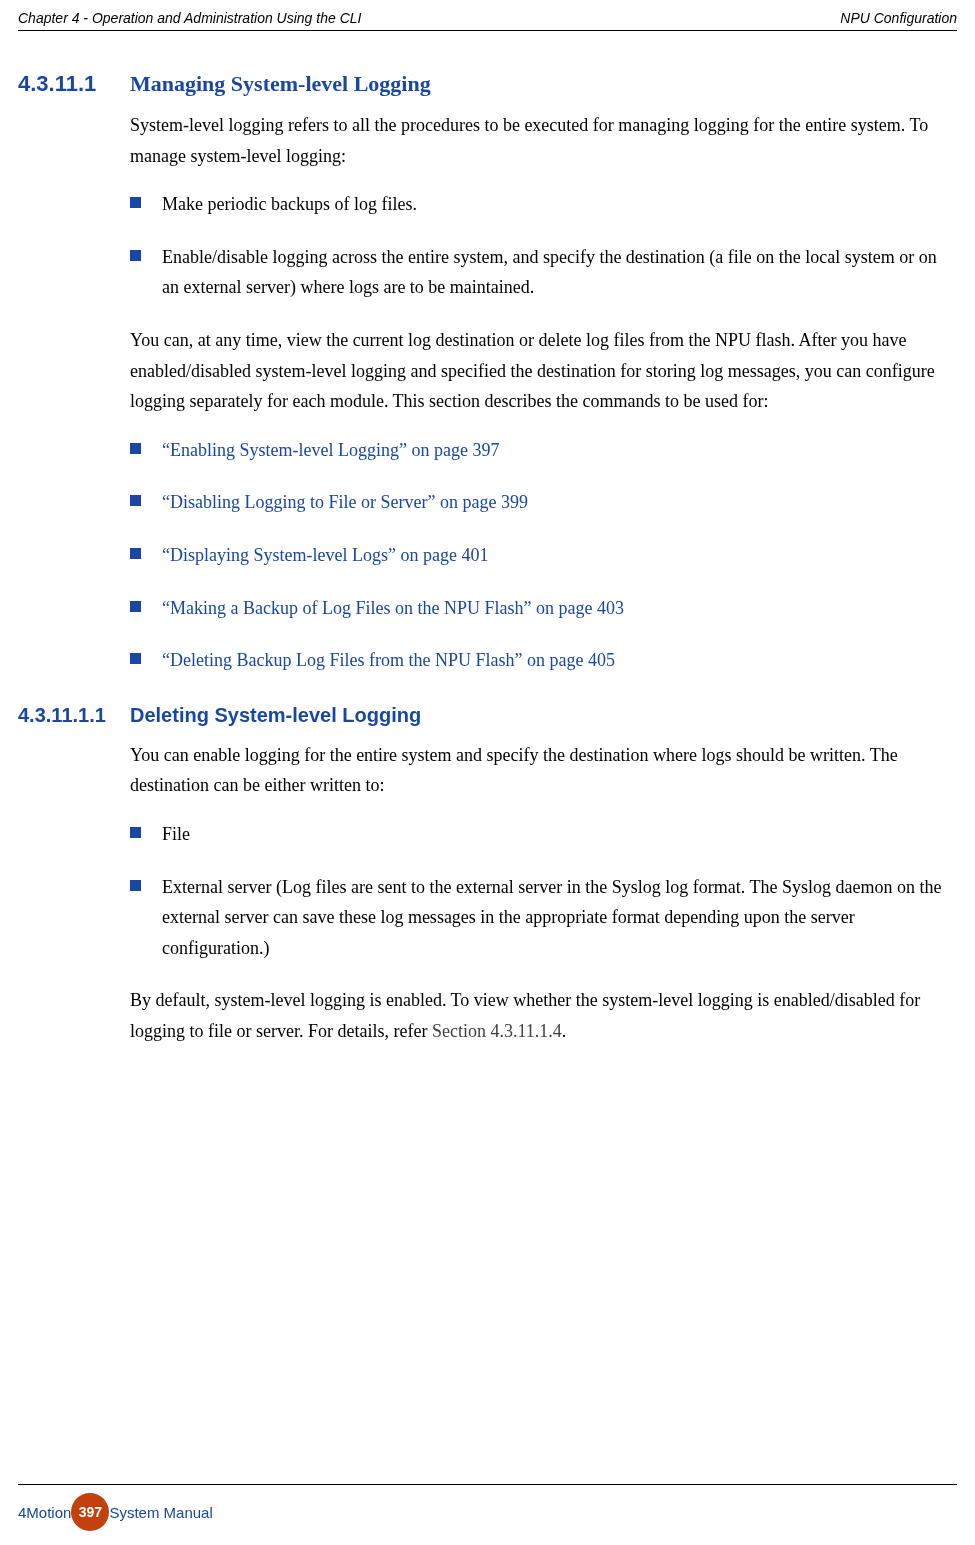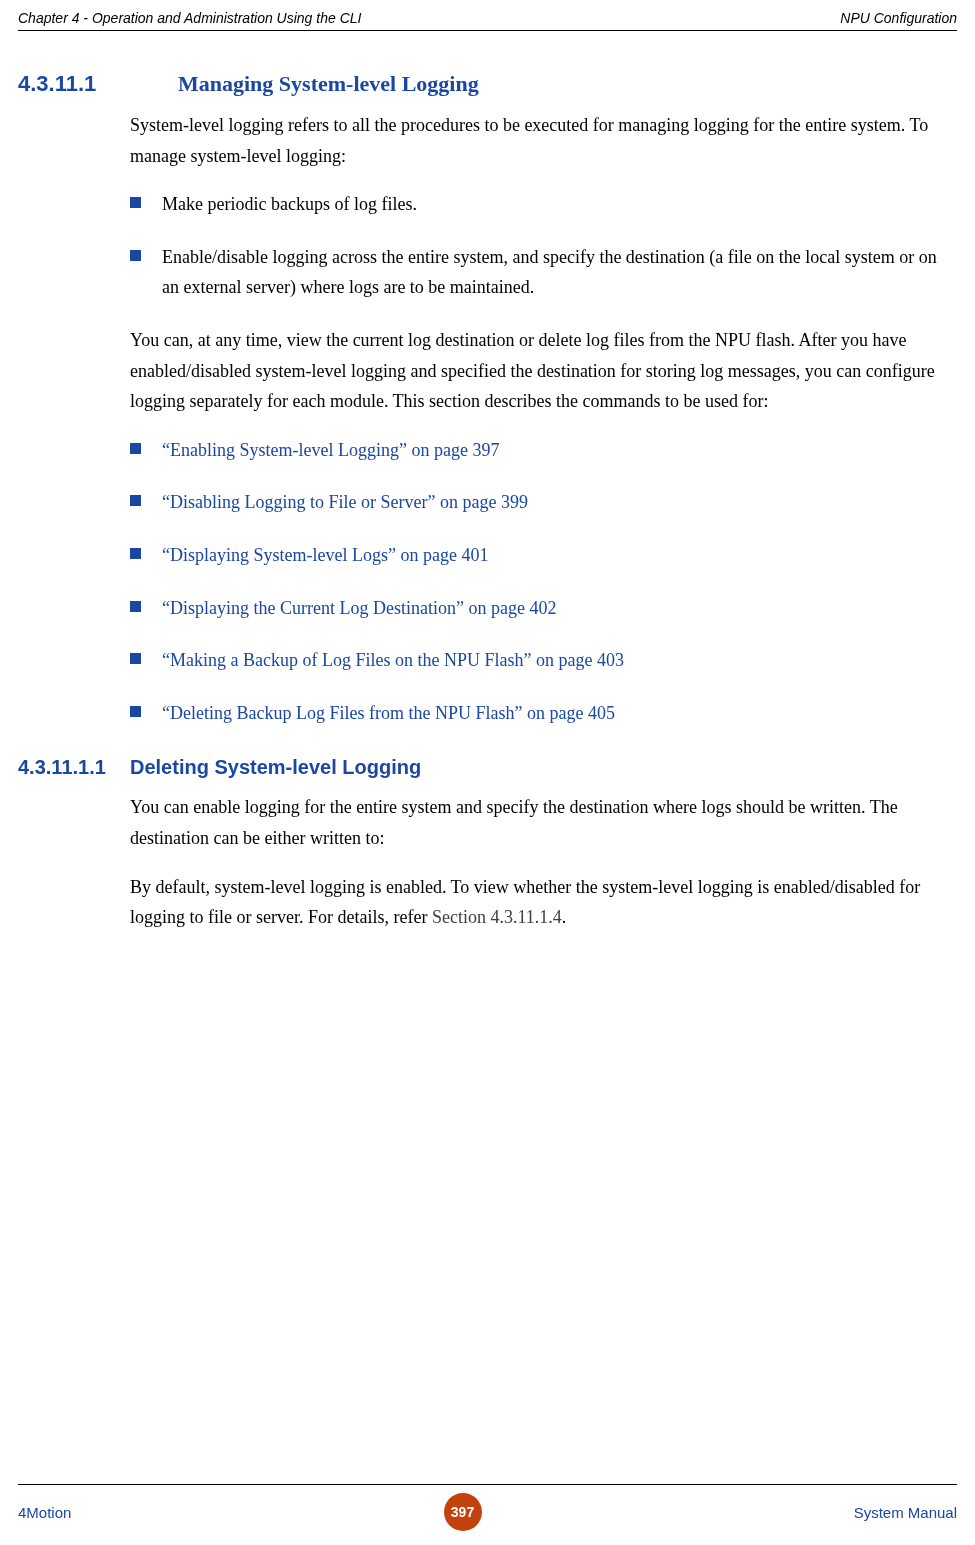--- a/index.html
+++ b/index.html
@@ -25,21 +25,20 @@
   .header-rule {
     margin: 4px 18px 0 18px;
     border: none;
     border-top: 1px solid #000;
   }
   .content {
     padding: 40px 18px 0 18px;
   }
   .sec-row {
     display: flex;
-    gap: 48px;
   }
   .sec-num {
     width: 112px;
     flex: 0 0 112px;
     font-family: Arial, Helvetica, sans-serif;
     font-weight: bold;
     font-size: 22px;
     color: #1947a3;
   }
   .sec-title {
@@ -111,24 +110,23 @@
     padding: 0 18px;
   }
   .footer-rule {
     border: none;
     border-top: 1px solid #000;
     margin: 0 0 8px 0;
   }
   .footer-row {
     display: flex;
     align-items: center;
-    justify-content: space-between;
+    justify-content: flex-start;
     font-family: Arial, Helvetica, sans-serif;
     font-size: 15px;
-    gap: 40px;
   }
   .footer-left { color: #1947a3; }
   .footer-right { color: #1947a3; }
   .page-badge {
     display: inline-flex;
     align-items: center;
     justify-content: center;
     width: 38px;
     height: 38px;
     border-radius: 50%;
@@ -162,34 +160,37 @@
       <li>Make periodic backups of log files.</li>
       <li>Enable/disable logging across the entire system, and specify the destination (a file on the local system or on an external server) where logs are to be maintained.</li>
     </ul>
 
     <p class="para">You can, at any time, view the current log destination or delete log files from the NPU flash. After you have enabled/disabled system-level logging and specified the destination for storing log messages, you can configure logging separately for each module. This section describes the commands to be used for:</p>
 
     <ul class="bullets">
       <li><span class="linktext">“Enabling System-level Logging” on page 397</span></li>
       <li><span class="linktext">“Disabling Logging to File or Server” on page 399</span></li>
       <li><span class="linktext">“Displaying System-level Logs” on page 401</span></li>
-      <li><span class="linktext">“Displaying the Current Log Destination” on page 402</span></li>
       <li><span class="linktext">“Making a Backup of Log Files on the NPU Flash” on page 403</span></li>
       <li><span class="linktext">“Deleting Backup Log Files from the NPU Flash” on page 405</span></li>
     </ul>
   </div>
 
   <div class="sub-row">
     <div class="sub-num">4.3.11.1.1</div>
     <div class="sub-title">Deleting System-level Logging</div>
   </div>
 
   <div class="body-block">
     <p class="para">You can enable logging for the entire system and specify the destination where logs should be written. The destination can be either written to:</p>
 
+    <ul class="bullets">
+      <li>File</li>
+      <li>External server (Log files are sent to the external server in the Syslog log format. The Syslog daemon on the external server can save these log messages in the appropriate format depending upon the server configuration.)</li>
+    </ul>
 
     <p class="para">
       <span>By default, system-level logging is enabled. To view whether the system-level logging is enabled/disabled for logging to file or server. For details, refer </span><span class="xref">Section 4.3.11.1.4</span><span>.</span>
     </p>
   </div>
 
 </div>
 
 <div class="footer">
   <hr class="footer-rule">

